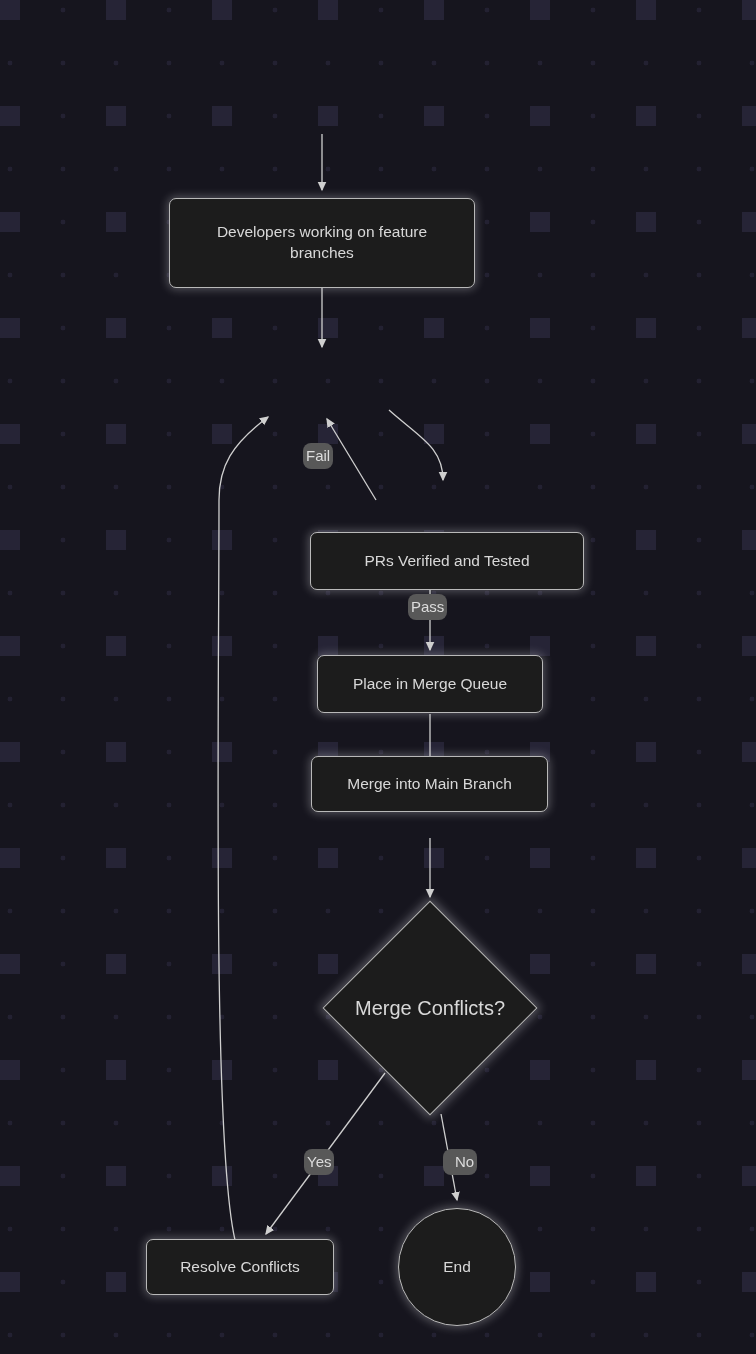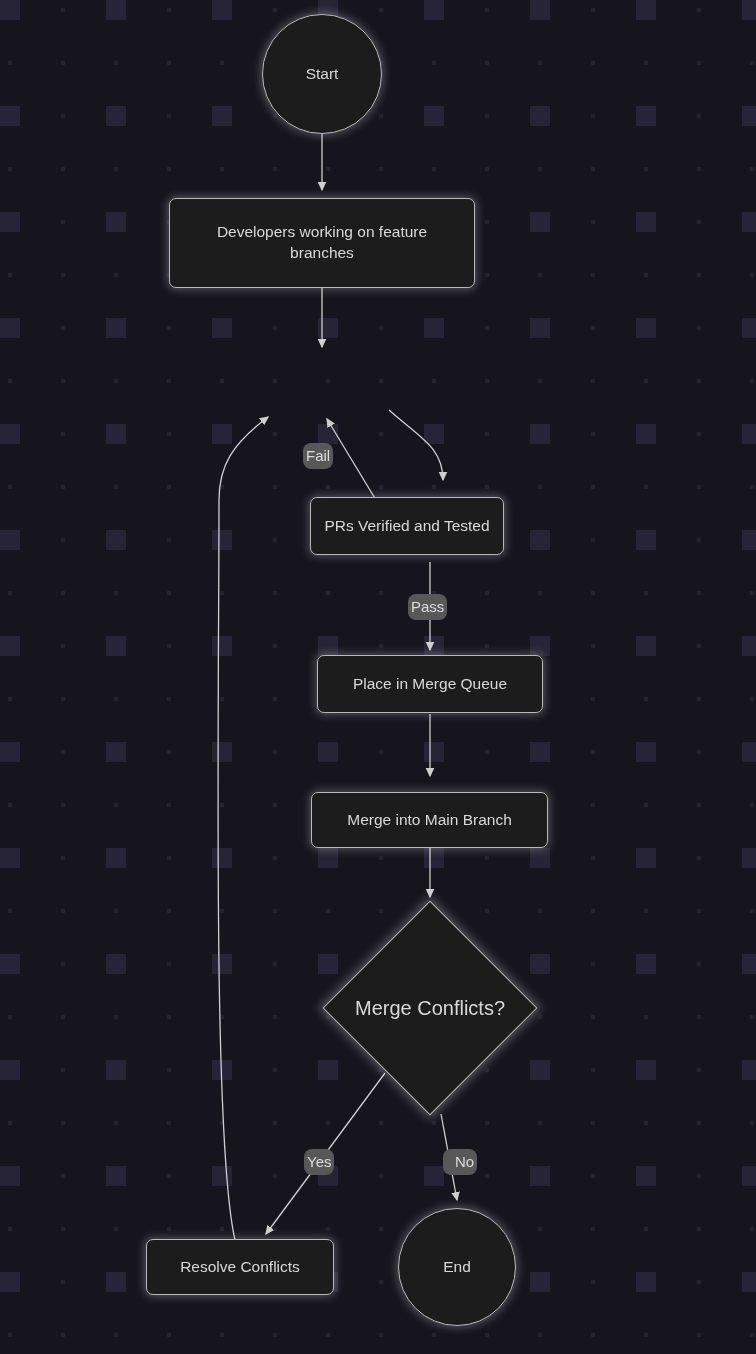--- a/index.html
+++ b/index.html
@@ -126,38 +126,35 @@
 
     <path d="M 430 838 L 430 897" fill="none" stroke="#cfcfcf" stroke-width="1.3" marker-end="url(#arrow)"></path>
 
     <path d="M 385 1073 L 266 1234" fill="none" stroke="#cfcfcf" stroke-width="1.3" marker-end="url(#arrow)"></path>
 
     <path d="M 441 1114 L 457 1200" fill="none" stroke="#cfcfcf" stroke-width="1.3" marker-end="url(#arrow)"></path>
 
     <path d="M 235 1240 C 212 1140, 219 700, 219 500 C 219 466, 232 444, 268 417" fill="none" stroke="#cfcfcf" stroke-width="1.3" marker-end="url(#arrow)"></path>
   </svg>
 
-  <div class="node circle" style="left:262px; top:14px; width:120px; height:120px;">
-    <span>Start</span>
-  </div>
 
   <div class="node rect" style="left:169px; top:198px; width:306px; height:90px; padding:0 18px;">
     <span>Developers working on feature branches</span>
   </div>
 
 
-  <div class="node rect" style="left:310px; top:497px; width:194px; height:58px;text-align:center;">
+  <div class="node rect" style="left:310px; top:532px; width:274px; height:58px;text-align:center;">
     <span>PRs Verified and Tested</span>
   </div>
 
   <div class="node rect" style="left:317px; top:655px; width:226px; height:58px;">
     <span>Place in Merge Queue</span>
   </div>
 
-  <div class="node rect" style="left:311px; top:792px; width:237px; height:56px;justify-content:center;">
+  <div class="node rect" style="left:311px; top:756px; width:237px; height:56px;justify-content:center;">
     <span>Merge into Main Branch</span>
   </div>
 
   <div class="diamond-wrap" style="left:354px; top:932px; width:152px; height:152px;">
     <div class="diamond-shape"></div>
     <span class="diamond-label">Merge Conflicts?</span>
   </div>
 
   <div class="node rect" style="left:146px; top:1239px; width:188px; height:56px;">
     <span>Resolve Conflicts</span>

